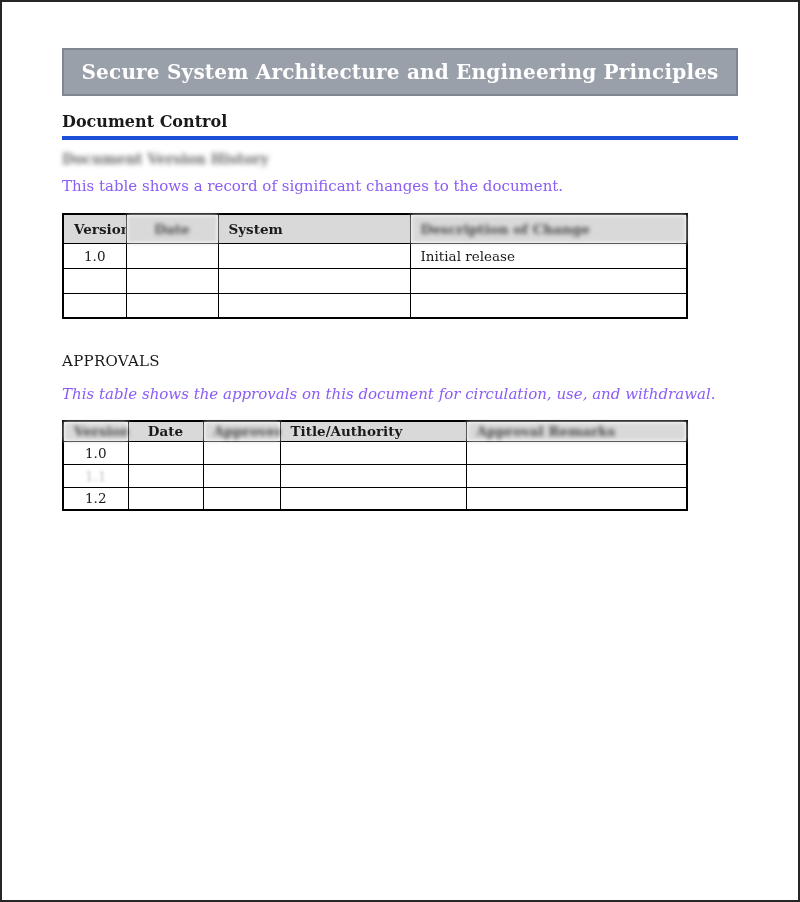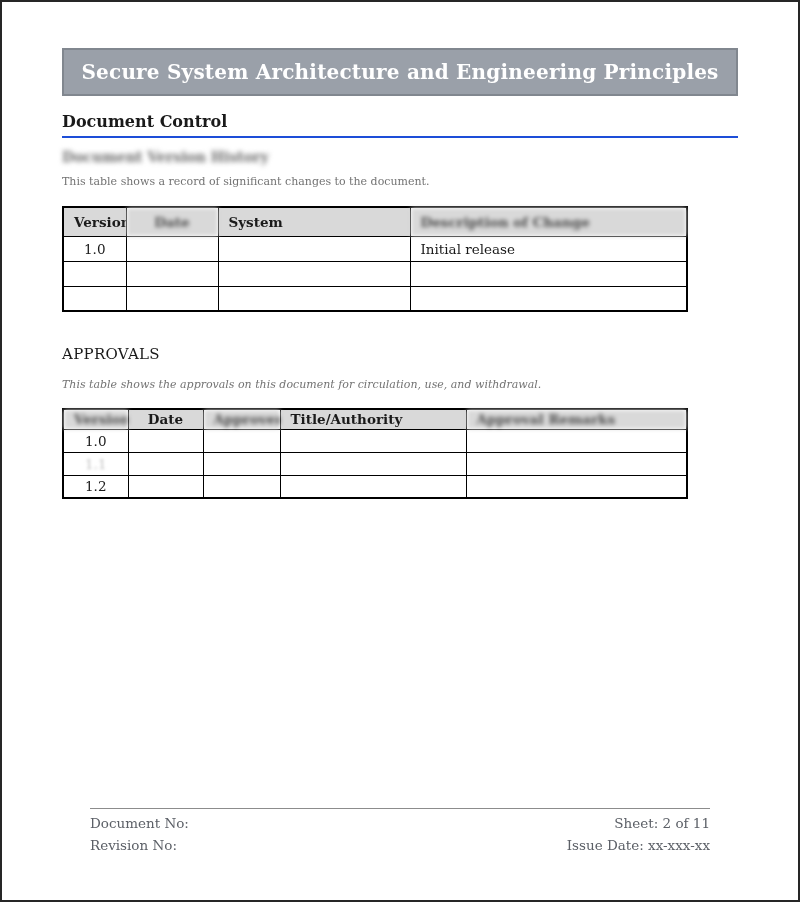--- a/index.html
+++ b/index.html
@@ -31,33 +31,33 @@
     font-size: 20px; font-weight: bold;
     letter-spacing: 0.2px;
     white-space: nowrap;
   }
 
   
   .dc-heading {
     margin-top: 16px;
     font-size: 16px; font-weight: bold;
     padding-bottom: 5px;
-    border-bottom: 2px solid #1d4ed8;
+    border-bottom: 4px solid #1d4ed8;
   }
   .subheading {
     margin-top: 11px;
     font-size: 14px; font-weight: bold;
     color: #6a6a6a;
     filter: blur(2.4px);
     width: max-content;
   }
   .para {
-    font-size: 11px;
+    font-size: 15px;
     white-space: nowrap;
-    color: #737373;
+    color: #8b5cf6;
   }
   .para1 { margin-top: 10px; }
   .approvals-heading { margin-top: 33px; font-size: 15px; font-weight: normal; letter-spacing: 0.3px; }
   .para2 { margin-top: 15px; font-style: italic; }
 
   
   table.tbl {
     width: 624px;
     table-layout: fixed;
     border-collapse: collapse;
@@ -190,24 +190,14 @@
             <td class="al-c">1.2</td>
             <td class="al-c"></td>
             <td class="al-c"></td>
             <td class="al-l"></td>
             <td class="al-l"></td>
           </tr>
         </tbody>
       </table>
   </div>
 
-  <div class="footer">
-    <div class="f-left">
-      <div>Document No:</div>
-      <div>Revision No:</div>
-    </div>
-    <div class="f-right">
-      <div>Sheet: 2 of 11</div>
-      <div>Issue Date: xx-xxx-xx</div>
-    </div>
-  </div>
 
 </div>
 
 </body></html>

